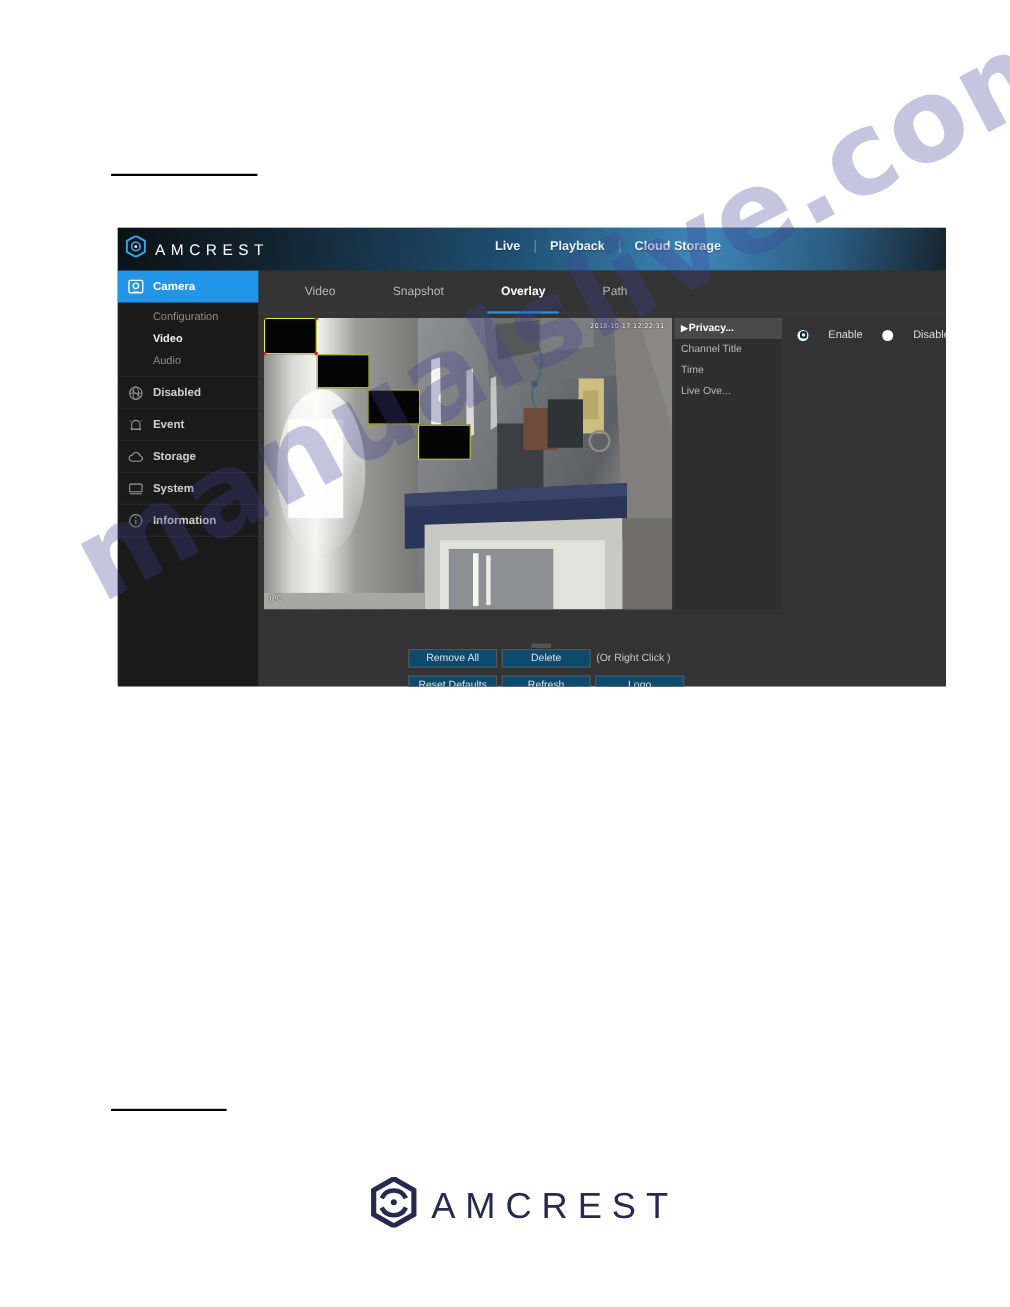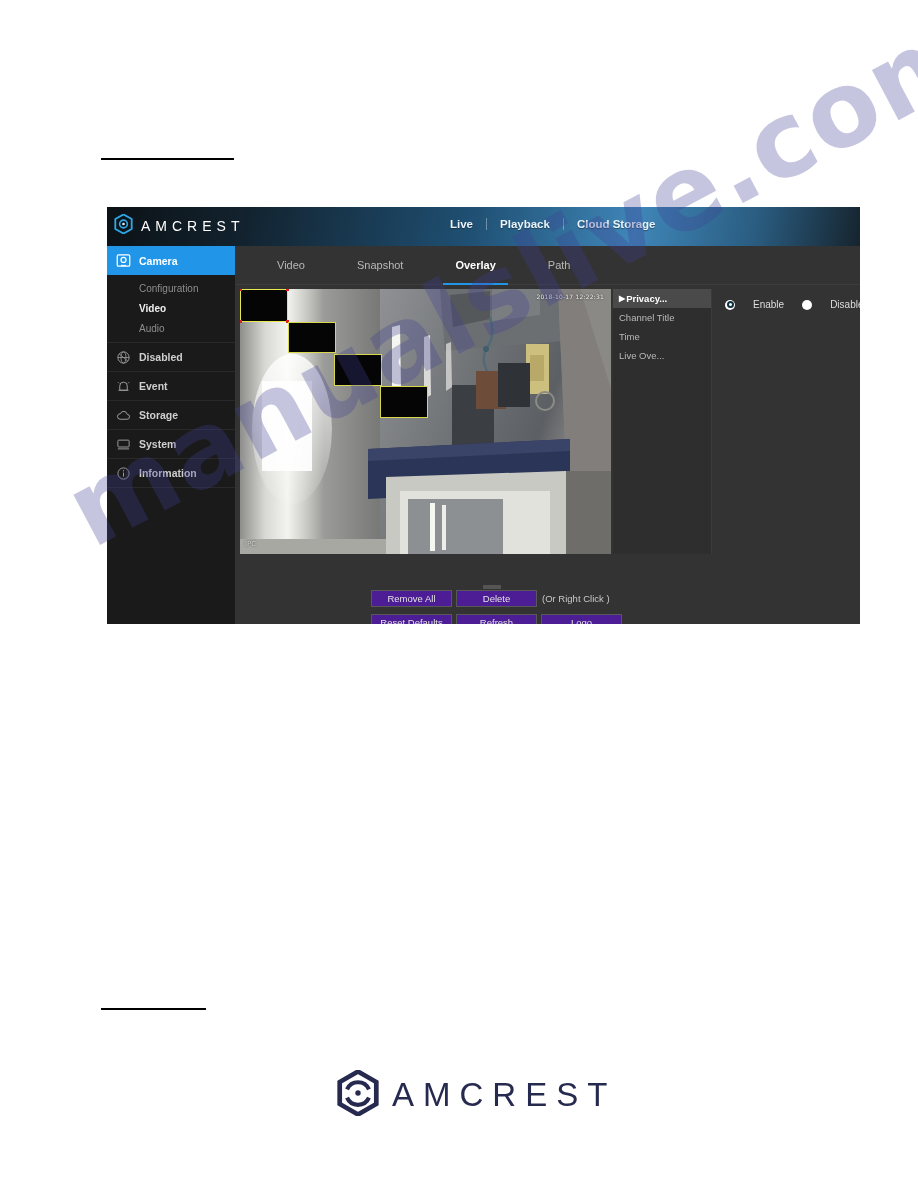--- a/index.html
+++ b/index.html
@@ -304,21 +304,21 @@
     width: 7px; height: 7px;
     border-radius: 50%;
     background: #ffffff;
     box-shadow: inset 0 0 0 2px #11303f;
   }
 
   
   .btn {
     position: absolute;
     height: 17px;
-    background: #4c1d95;
+    background: #0c4a6e;
     border: 1px solid #585858;
     box-sizing: border-box;
     color: #e2e2e2;
     font-size: 9.5px;
     display: flex;
     align-items: center;
     justify-content: center;
     white-space: nowrap;
   }
   #btn-remove-all { left: 136px; top: 344px; width: 81px; }

